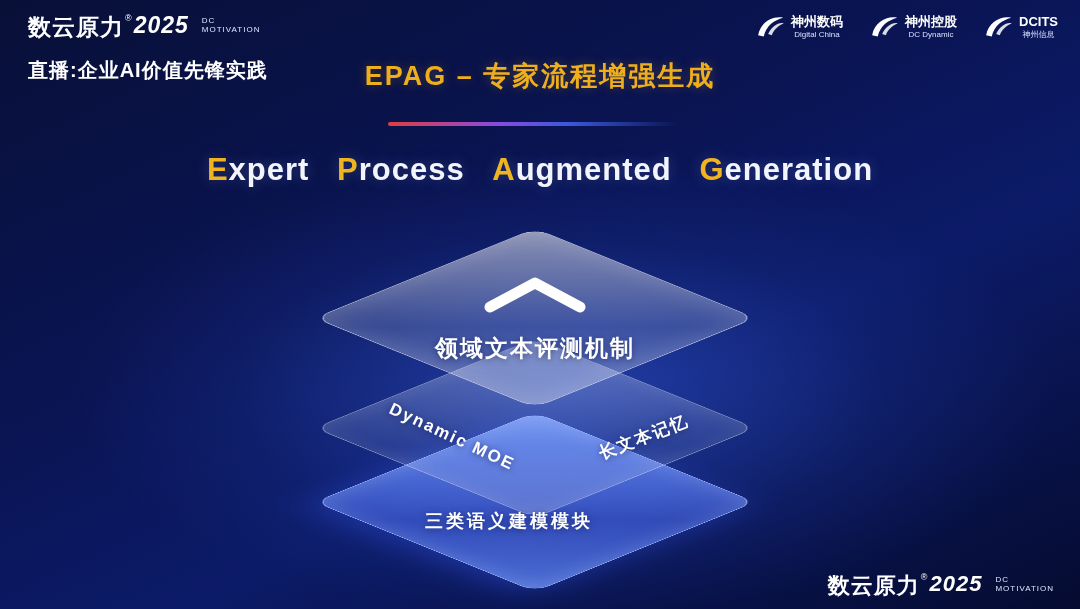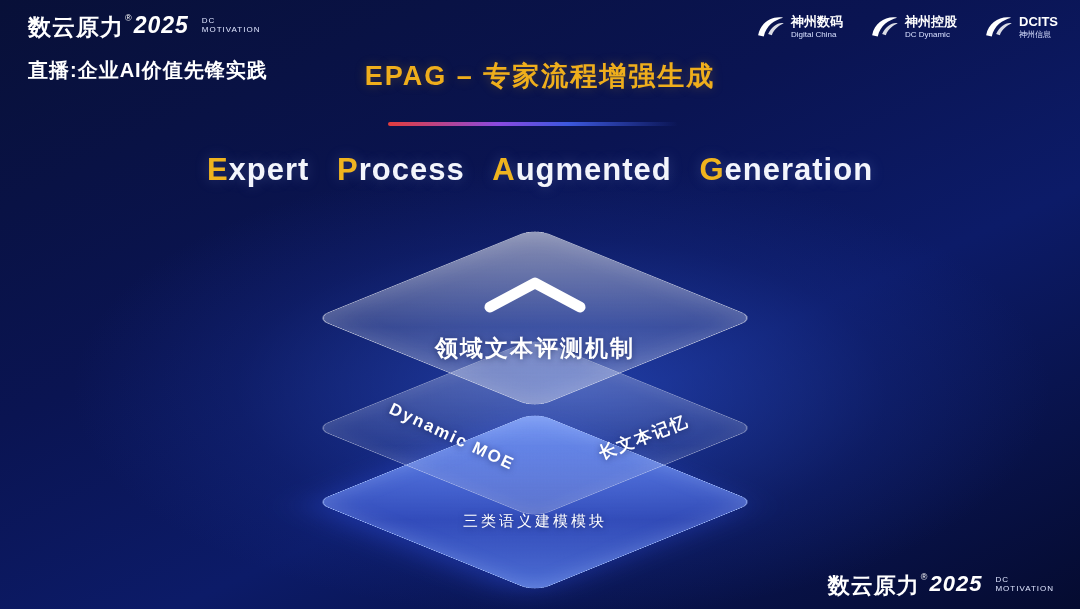--- a/index.html
+++ b/index.html
@@ -41,21 +41,21 @@
   .divider {
     position: absolute; left: 388px; top: 122px;
     width: 290px; height: 4px; border-radius: 2px;
     background: linear-gradient(90deg, #e23d3d 0%, #8a4ae0 38%, #3c58de 62%, rgba(40,70,200,0) 100%);
   }
 
   
   .partners { position: absolute; right: 22px; top: 12px; display: flex; gap: 26px; }
   .partner { display: flex; align-items: center; gap: 6px; }
   .swoosh { display: inline-flex; width: 30px; height: 30px; }
-  .partner-text { display: flex; flex-direction: column; }
+  .partner-text { display: flex; flex-direction: column; text-align: center; }
   .partner-name { font-size: 13px; font-weight: bold; color: #fff; line-height: 1.2; }
   .partner-sub { font-size: 8px; color: #d8e0ff; line-height: 1.2; }
 
   
   .title-en {
     position: absolute; left: 0; right: 0; top: 152px;
     text-align: center;
     font-size: 31px; font-weight: 600; letter-spacing: 1px;
     color: #f3f5fc;
     text-shadow: 0 0 14px rgba(160,180,255,0.25);
@@ -98,21 +98,21 @@
   .diagram-label {
     position: absolute; transform: translate(-50%, -50%);
     color: #fff; white-space: nowrap;
     text-shadow: 0 1px 6px rgba(10,20,70,0.55);
   }
   .label-top    { left: 535px; top: 348px; font-size: 23px; font-weight: bold; letter-spacing: 2px; z-index: 7; }
   .label-mid-l  { left: 452px; top: 437px; font-size: 17px; font-weight: 600; letter-spacing: 2px;
                   transform: translate(-50%, -50%) rotate(25deg); z-index: 5; }
   .label-mid-r  { left: 644px; top: 437px; font-size: 17px; font-weight: 600; letter-spacing: 2px;
                   transform: translate(-50%, -50%) rotate(-21deg); z-index: 5; }
-  .label-bottom { left: 535px; top: 521px; font-size: 15px; font-weight: normal; letter-spacing: 3px; z-index: 7; }
+  .label-bottom { left: 509px; top: 521px; font-size: 18px; font-weight: bold; letter-spacing: 3px; z-index: 7; }
 
   
   .footer-brand { position: absolute; right: 26px; bottom: 8px; }
   .footer-brand .brand-name, .footer-brand .brand-year { font-size: 22px; }
 </style>
 </head>
 <body>
 
 <div class="slide">
 

